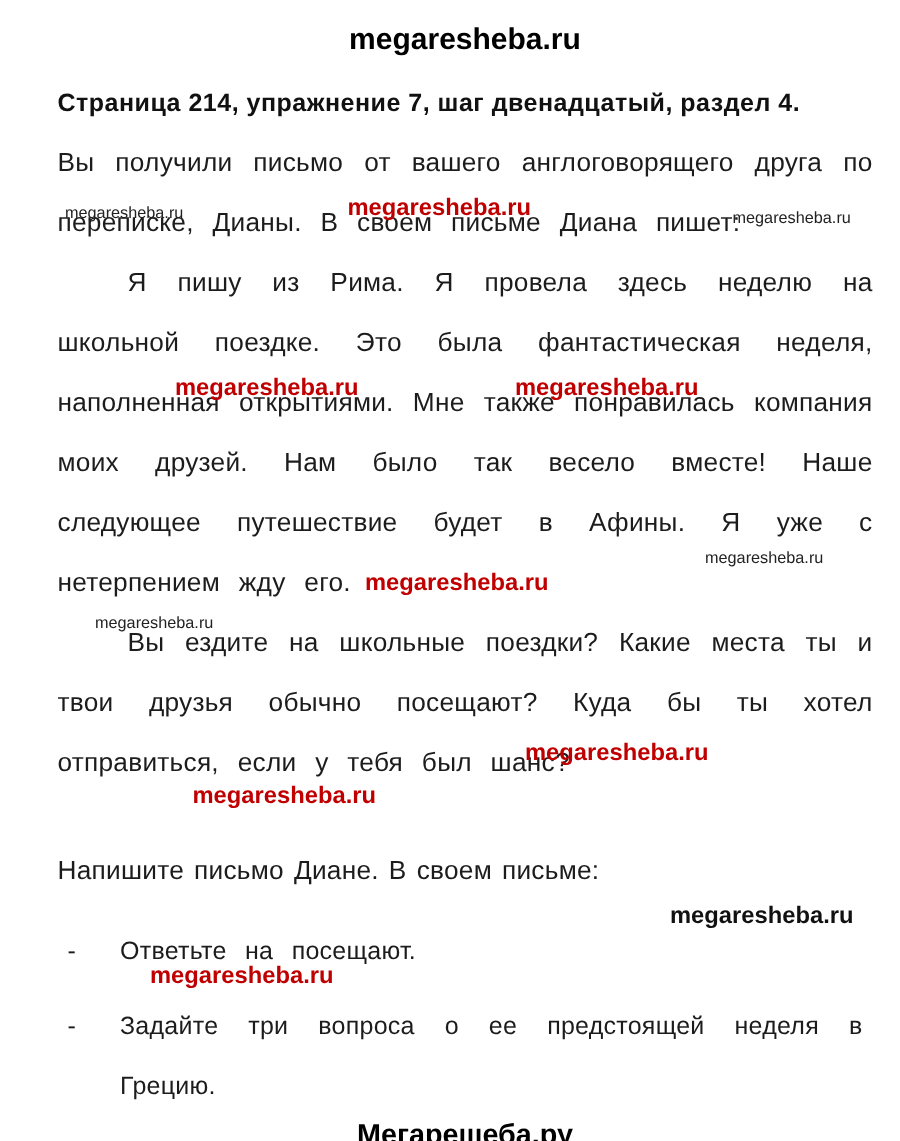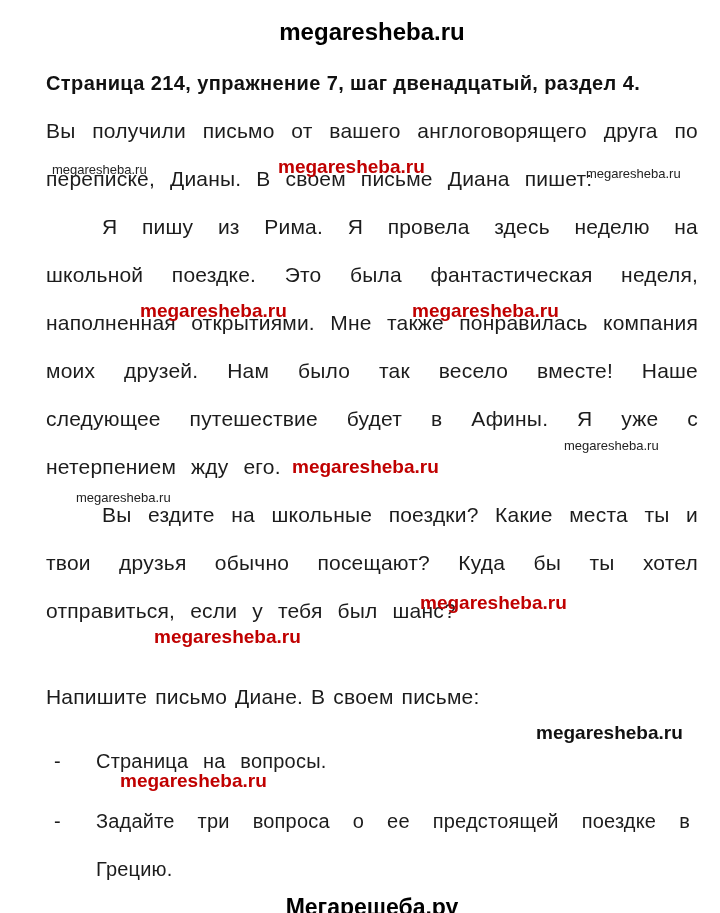--- a/index.html
+++ b/index.html
@@ -85,25 +85,25 @@
 
   <p class="para indent">Я пишу из Рима. Я провела здесь неделю на школьной поездке. Это была фантастическая неделя, наполненная открытиями. Мне также понравилась компания моих друзей. Нам было так весело вместе! Наше следующее путешествие будет в Афины. Я уже с нетерпением жду его.</p>
 
   <p class="para indent">Вы ездите на школьные поездки? Какие места ты и твои друзья обычно посещают? Куда бы ты хотел отправиться, если у тебя был шанс?</p>
 
   <p class="para task">Напишите письмо Диане. В своем письме:</p>
 
   <div class="bullets">
     <div class="bullet">
       <span class="marker">-</span>
-      <span class="btext">Страница на вопросы.</span>
+      <span class="btext">Ответьте на посещают.</span>
     </div>
     <div class="bullet">
       <span class="marker">-</span>
-      <span class="btext">Задайте три вопроса о ее предстоящей поездке в Грецию.</span>
+      <span class="btext">Задайте три вопроса о ее предстоящей неделя в Грецию.</span>
     </div>
   </div>
 
   <div class="footer">Мегарешеба.ру</div>
 
   <span class="wm wm-small" style="left:36px;  top:146px;">megaresheba.ru</span>
   <span class="wm wm-red" style="left:262px; top:140px;">megaresheba.ru</span>
   <span class="wm wm-small" style="left:570px; top:150px;">megaresheba.ru</span>
 
   <span class="wm wm-red" style="left:124px; top:284px;">megaresheba.ru</span>

